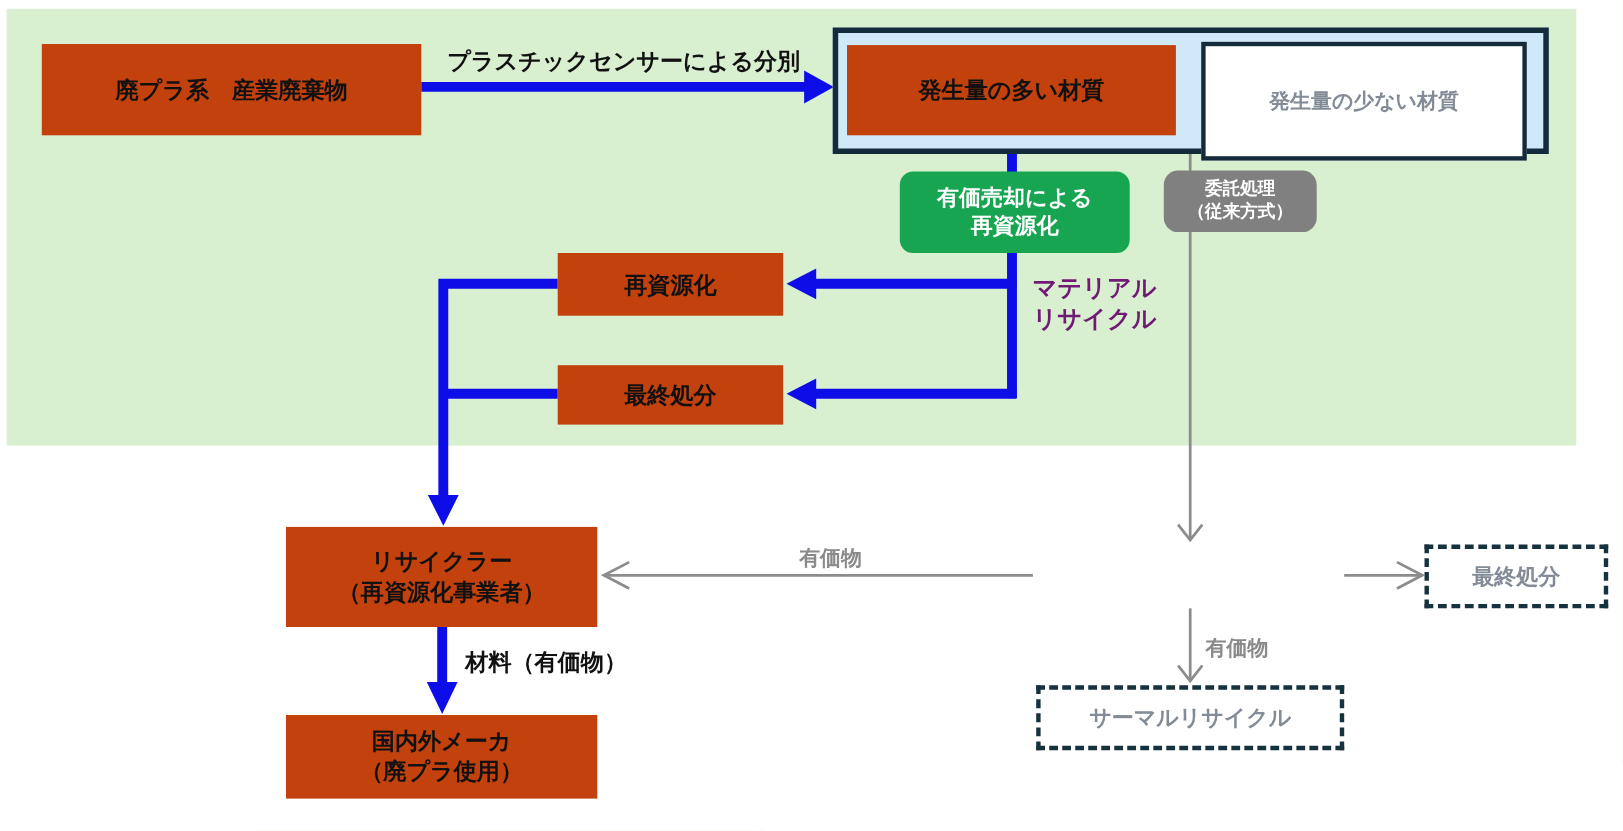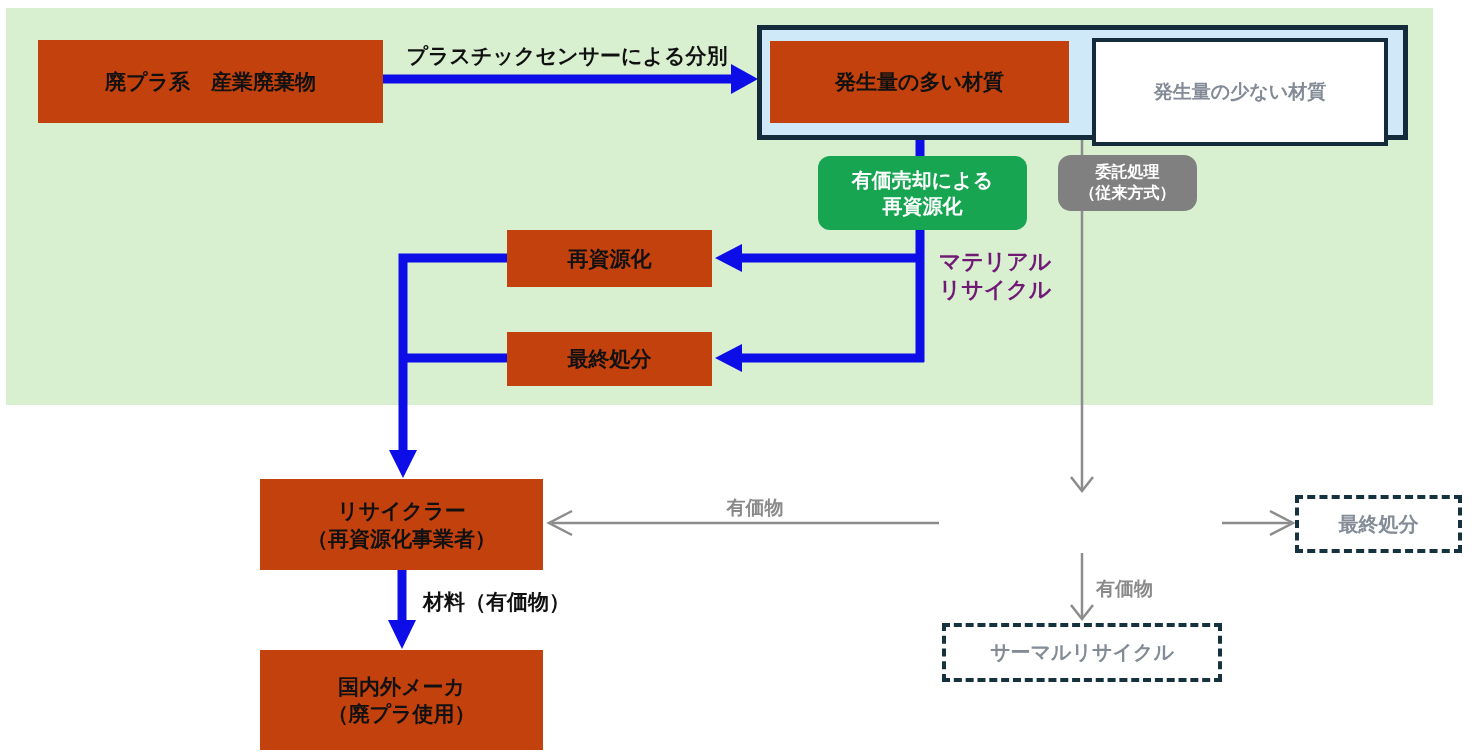--- a/index.html
+++ b/index.html
@@ -31,21 +31,21 @@
 
   .material-recycle{left:930px;top:248px;width:130px;font-size:22px;line-height:1.25;color:#701a75;font-weight:bold;text-align:center;}
 
   .as-is{left:507px;top:230px;width:205px;height:57px;font-size:21px;}
   .compression{left:507px;top:332px;width:205px;height:54px;font-size:21px;}
 
   .site-label{left:23px;top:330px;width:284px;height:58px;background:#000;color:#fff;font-weight:bold;font-size:30px;letter-spacing:1px;}
 
   .recycler{left:260px;top:479px;width:283px;height:91px;font-size:21px;line-height:1.3;}
   .material-valuables{left:423px;top:588px;width:200px;font-size:21px;font-weight:bold;color:#111;text-align:left;}
-  .manufacturer{left:260px;top:650px;width:283px;height:100px;font-size:21px;line-height:1.3;}
+  .manufacturer{left:260px;top:650px;width:283px;height:76px;font-size:21px;line-height:1.3;}
 
   .intermediate{left:941px;top:496px;width:281px;height:57px;background:#dcdcdc;color:#808080;font-weight:bold;font-size:21px;}
   .valuables-left{left:705px;top:495px;width:100px;font-size:19px;font-weight:bold;color:#8a8a8a;text-align:center;}
   .valuables-down{left:1096px;top:576px;width:90px;font-size:19px;font-weight:bold;color:#8a8a8a;text-align:left;}
 
   .dashed-box{background:#ffffff;border:4px dashed #16323f;color:#828b96;font-weight:bold;font-size:20px;}
   .final-disposal{left:1295px;top:495px;width:167px;height:58px;}
   .thermal{left:942px;top:623px;width:280px;height:59px;}
 </style>
 </head>

